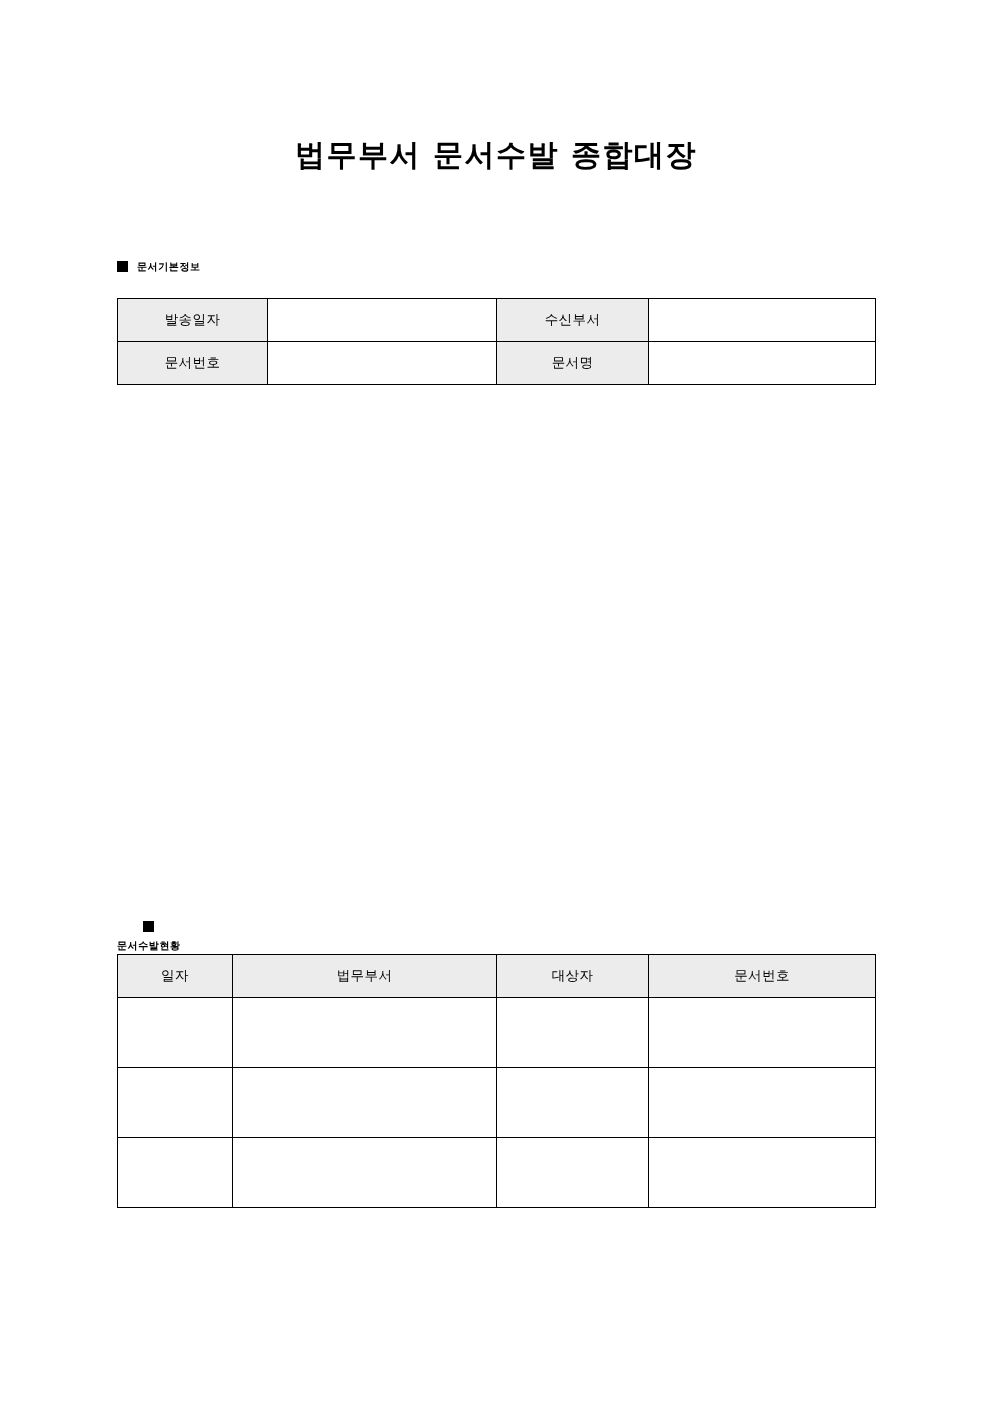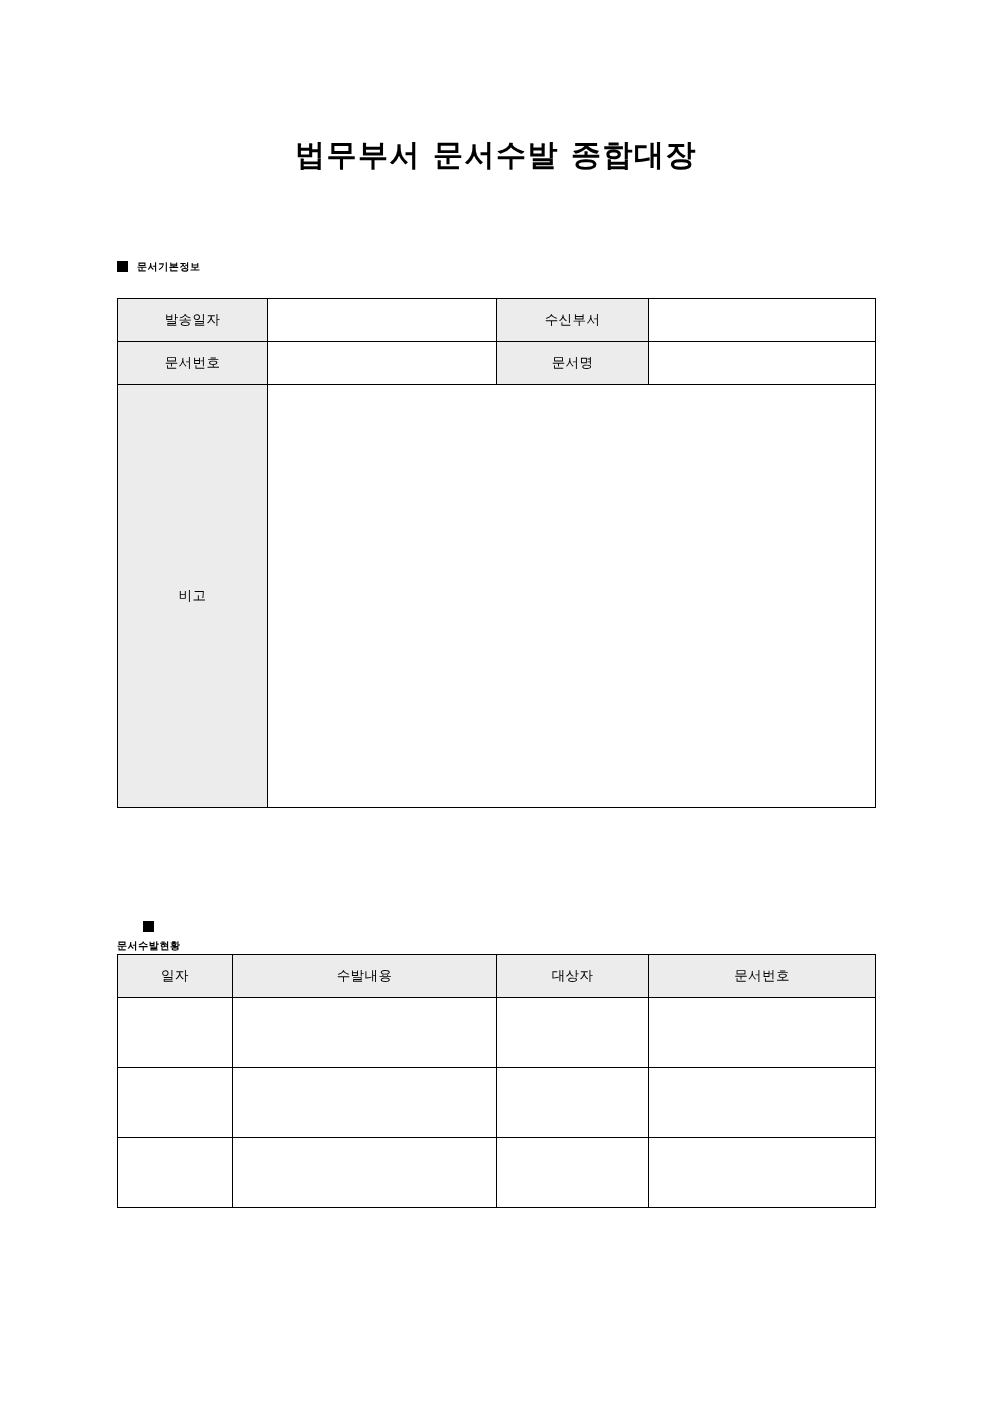--- a/index.html
+++ b/index.html
@@ -139,43 +139,39 @@
         <td class="cell-value"></td>
         <td class="cell-label">수신부서</td>
         <td class="cell-value"></td>
       </tr>
       <tr class="info-row">
         <td class="cell-label">문서번호</td>
         <td class="cell-value"></td>
         <td class="cell-label">문서명</td>
         <td class="cell-value"></td>
       </tr>
-      <tr class="remarks-row">
-        <td class="cell-label">비고</td>
-        <td class="cell-value" colspan="3"></td>
-      </tr>
     </tbody>
   </table>
 
   <div class="section-head" id="section-head-2">
     <span class="bullet"></span>
     <span>문서수발현황</span>
   </div>
 
   <table class="form-table" id="table-exchange-status">
     <colgroup>
       <col class="c1">
         <col class="c2">
         <col class="c3">
         <col class="c4">
     </colgroup>
     <thead>
       <tr>
         <th class="col-head">일자</th>
-        <th class="col-head">수발내용</th>
+        <th class="col-head">법무부서</th>
         <th class="col-head">대상자</th>
         <th class="col-head">문서번호</th>
       </tr>
     </thead>
     <tbody>
       <tr>
         <td class="data-cell"></td>
         <td class="data-cell"></td>
         <td class="data-cell"></td>
         <td class="data-cell"></td>

